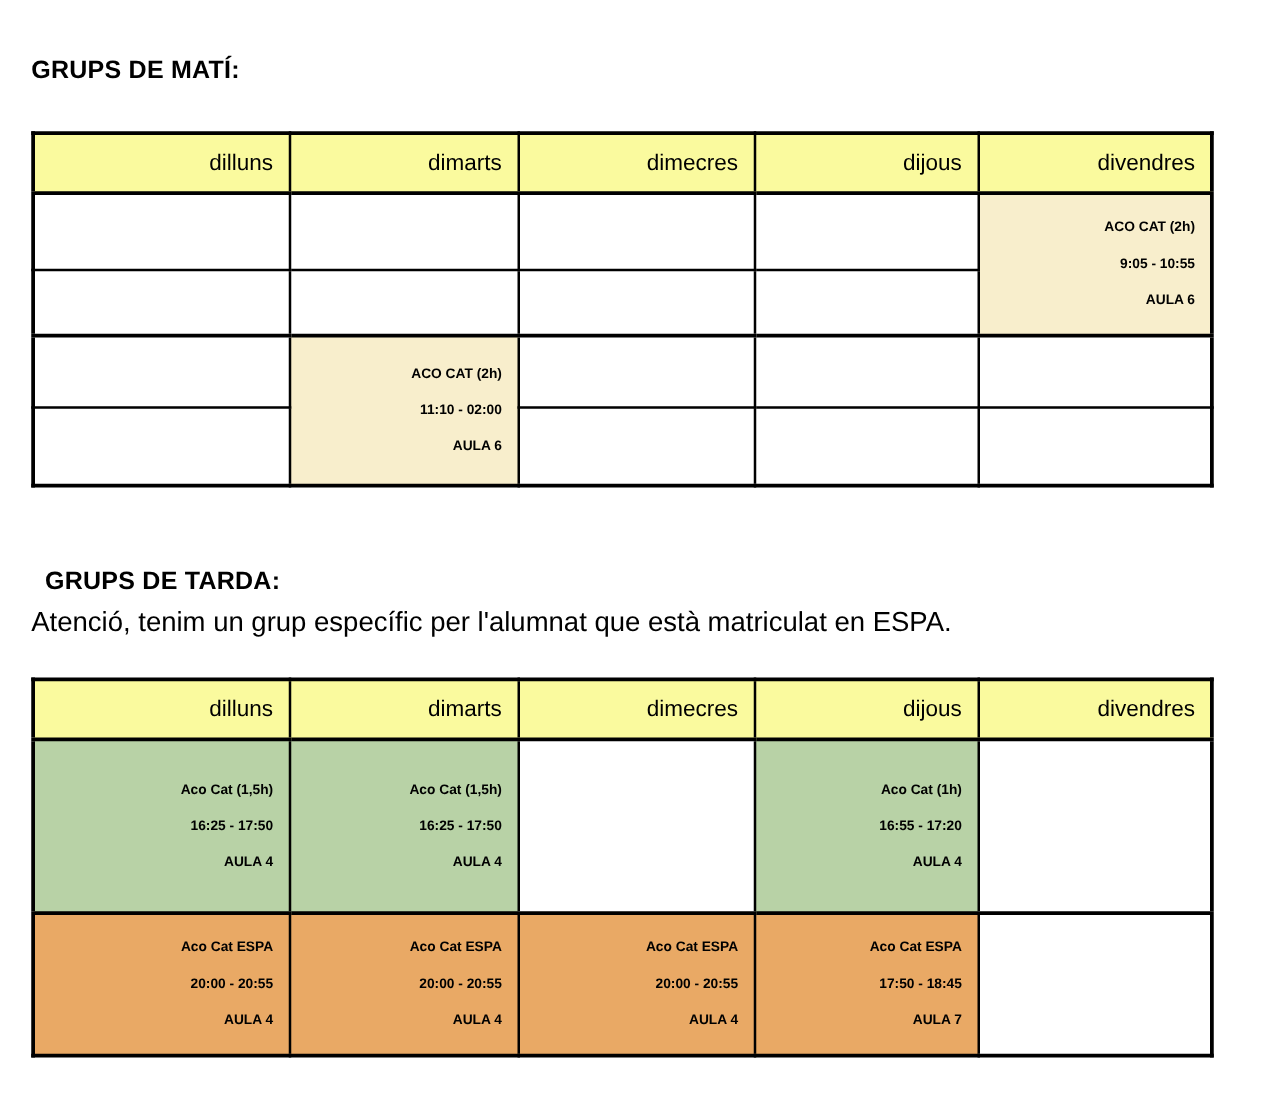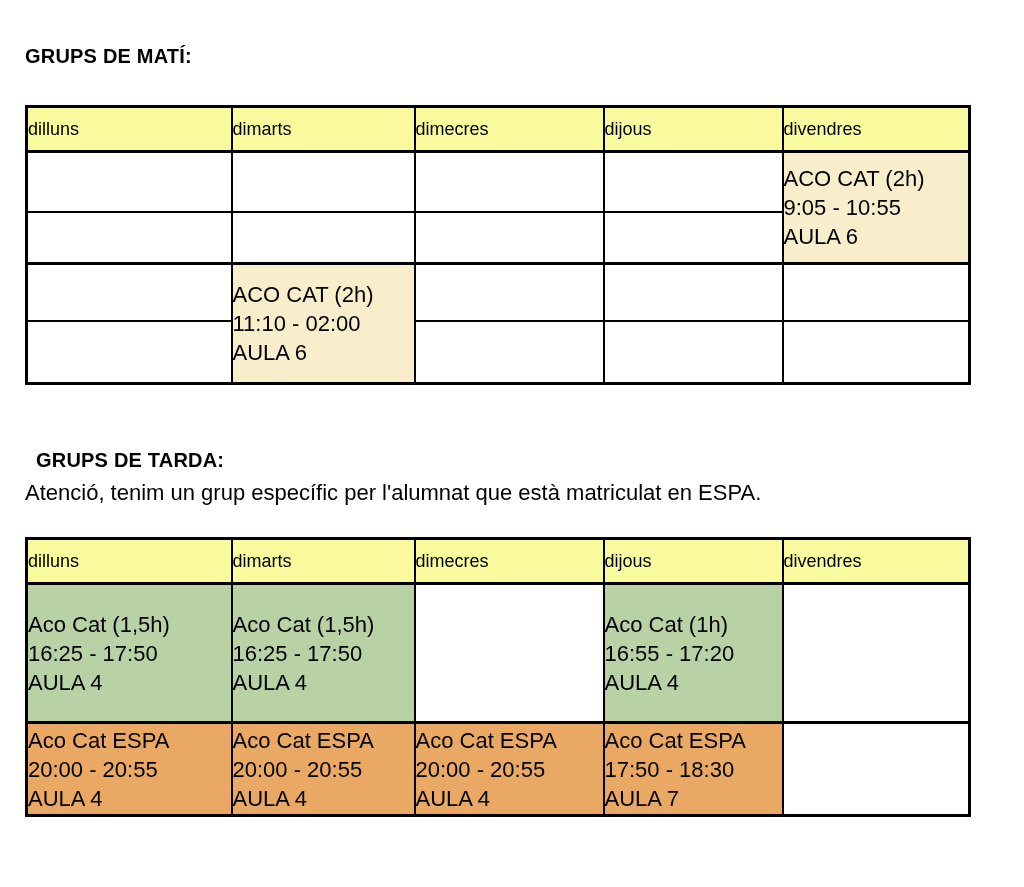--- a/index.html
+++ b/index.html
@@ -41,22 +41,22 @@
     table-layout: fixed;
     width: 943px;
     border: 3px solid var(--border);
   }
   .tbl-mati  { margin-top: 38px; }
   .tbl-tarda { margin-top: 29px; }
 
   table.schedule th,
   table.schedule td {
     border: 2px solid var(--border);
-    padding: 0;
-    text-align: left;
+    padding: 12px;
+    text-align: right;
     vertical-align: middle;
   }
   table.schedule th {
     background: var(--header-bg);
     font-weight: normal;
     font-size: 18px;
     height: 45px;
     border-bottom: 3px solid var(--border);
   }
   .tbl-tarda th { height: 47px; }
@@ -65,21 +65,21 @@
   .tbl-mati tr.r1 td { height: 60px; }
   .tbl-mati tr.r2 td { height: 52px; }
   .tbl-mati tr.r3 td { height: 57px; }
   .tbl-mati tr.r4 td { height: 63px; }
   
   .tbl-tarda tr.aco-row td  { height: 139px; }
   .tbl-tarda tr.espa-row td { height: 93px; }
 
   tr.thick-top td { border-top: 3px solid var(--border); }
 
-  td.event { font-size: 22px; }
+  td.event { font-size: 11px; font-weight: bold; }
   td.event .line { line-height: 29px; }
   td.cream  { background: var(--cream); }
   td.green  { background: var(--green); }
   td.orange { background: var(--orange); }
   td.empty  { background: #ffffff; }
 </style>
 </head>
 <body>
 
 <div class="doc">
@@ -194,21 +194,21 @@
           <div class="line">20:00 - 20:55</div>
           <div class="line">AULA 4</div>
         </td>
         <td class="event orange">
           <div class="line">Aco Cat ESPA</div>
           <div class="line">20:00 - 20:55</div>
           <div class="line">AULA 4</div>
         </td>
         <td class="event orange">
           <div class="line">Aco Cat ESPA</div>
-          <div class="line">17:50 - 18:30</div>
+          <div class="line">17:50 - 18:45</div>
           <div class="line">AULA 7</div>
         </td>
         <td class="empty"></td>
       </tr>
     </tbody>
   </table>
 
 </div>
 
 </body></html>

